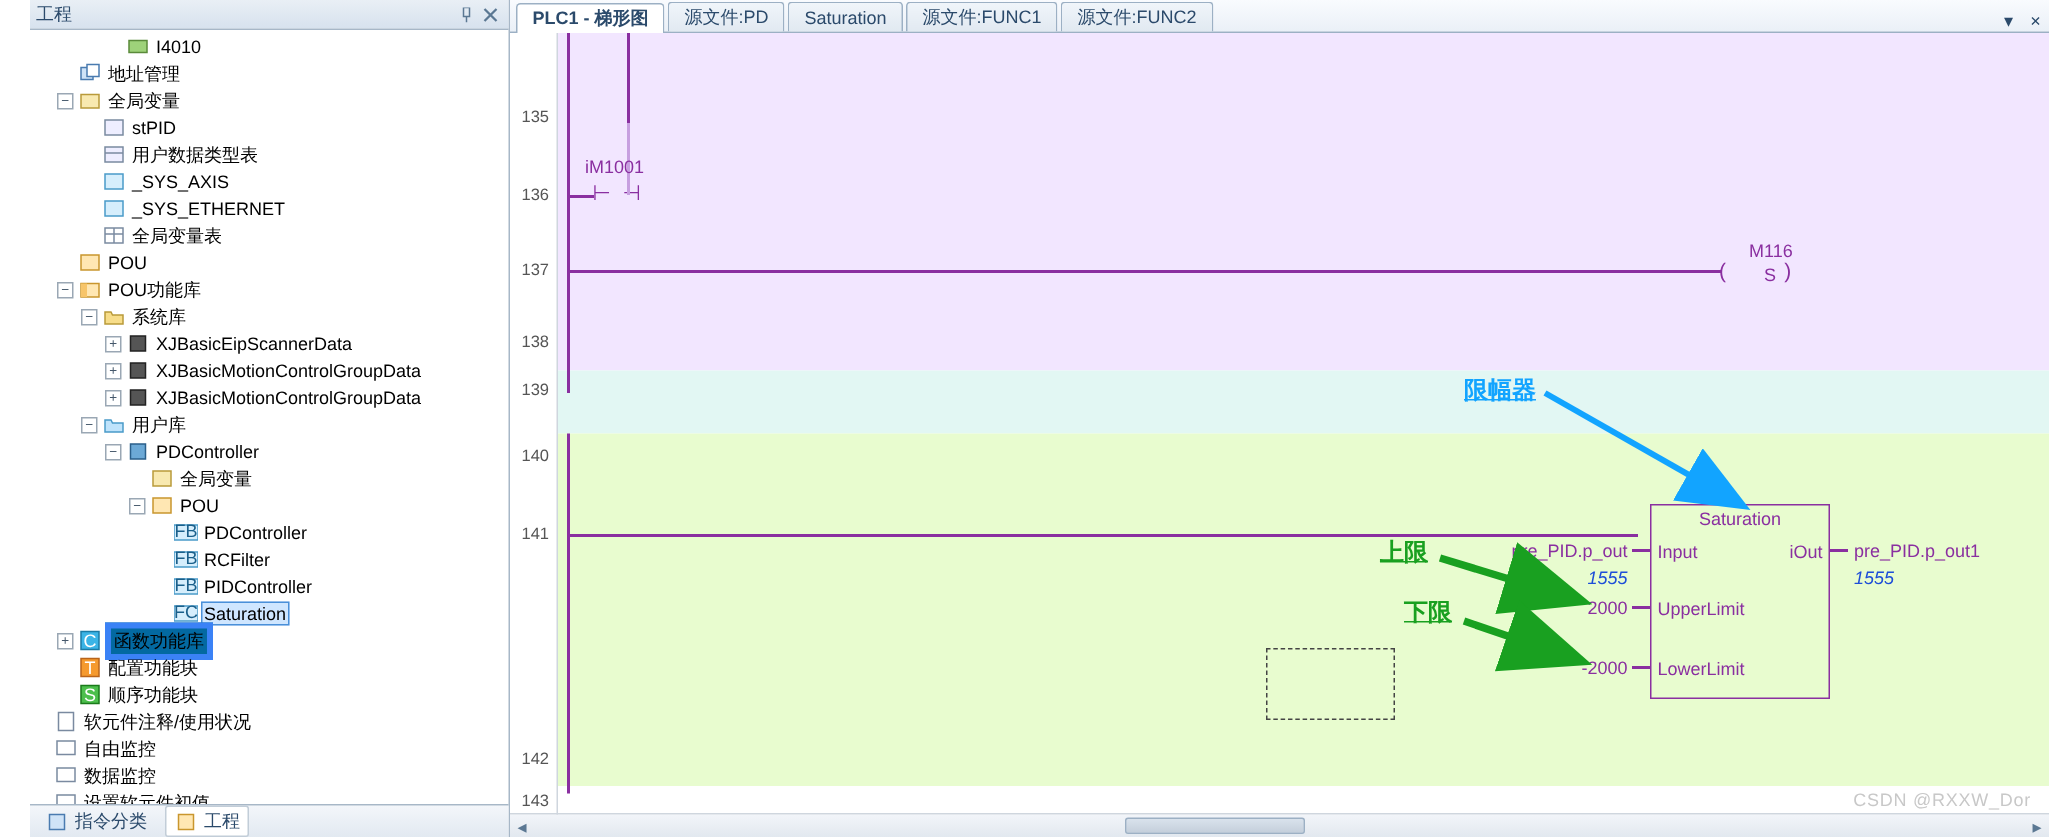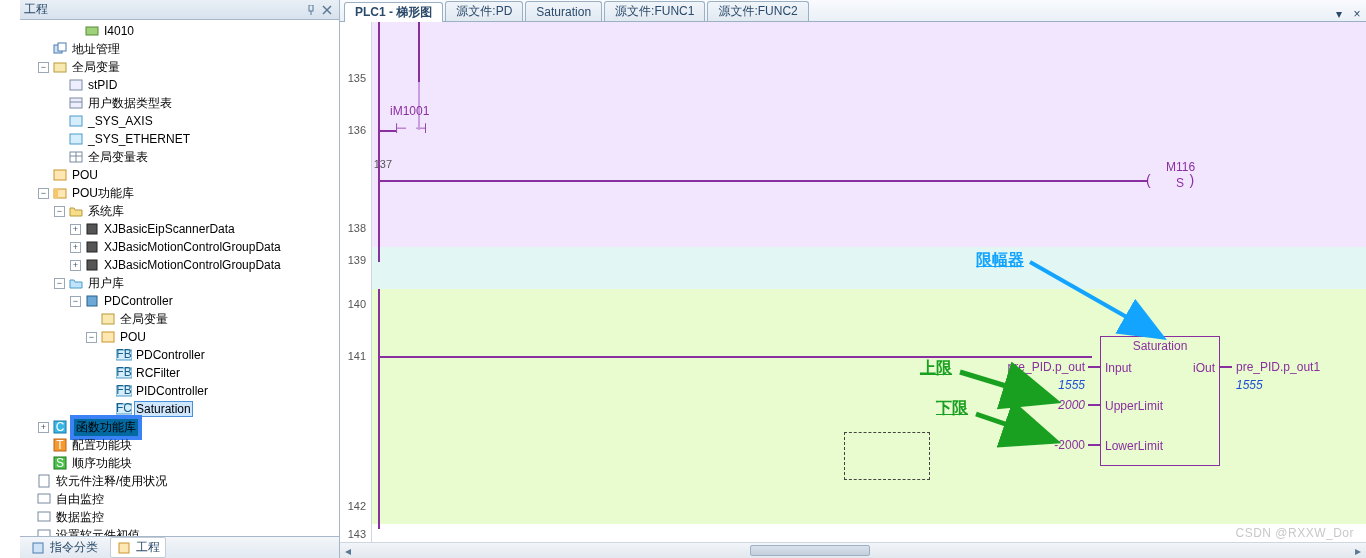--- a/index.html
+++ b/index.html
@@ -489,21 +489,21 @@
 
     <div class="canvas">
 
       <div class="band lilac" style="top:0;height:225px;"></div>
       <div class="band cyan" style="top:225px;height:42px;"></div>
       <div class="band lime" style="top:267px;height:235px;"></div>
 
       <div class="gutter">
         <div class="gnum" style="top:50px;">135</div>
         <div class="gnum" style="top:102px;">136</div>
-        <div class="gnum" style="top:136px;margin-left:26px;">137</div>
+        <div class="gnum" style="top:152px;">137</div>
         <div class="gnum" style="top:200px;">138</div>
         <div class="gnum" style="top:232px;">139</div>
         <div class="gnum" style="top:276px;">140</div>
         <div class="gnum" style="top:328px;">141</div>
         <div class="gnum" style="top:478px;">142</div>
         <div class="gnum" style="top:506px;">143</div>
       </div>
 
       <div class="vwire" style="left:38px;top:0;height:240px;"></div>
       <div class="vwire" style="left:38px;top:267px;height:240px;"></div>
@@ -516,21 +516,21 @@
 
       <div class="hwire" style="left:38px;top:158px;width:770px;"></div>
       <div class="coil" style="left:806px;top:150px;">(&nbsp;&nbsp;&nbsp;&nbsp;&nbsp;&nbsp;&nbsp;&nbsp;&nbsp;&nbsp;)</div>
       <div class="dev" style="left:826px;top:138px;">M116</div>
       <div class="devS" style="left:836px;top:154px;">S</div>
 
       <div class="hwire" style="left:38px;top:334px;width:714px;"></div>
 
       <div class="ext" style="left:645px;top:338px;text-align:right;width:100px;">pre_PID.p_out</div>
       <div class="ext valblue" style="left:715px;top:356px;text-align:right;width:30px;">1555</div>
-      <div class="ext" style="left:715px;top:376px;text-align:right;width:30px;font-style:italic;">2000</div>
+      <div class="ext" style="left:715px;top:376px;text-align:right;width:30px;">2000</div>
       <div class="ext" style="left:712px;top:416px;text-align:right;width:33px;">-2000</div>
 
       <div class="hwire" style="left:748px;top:344px;width:12px;"></div>
       <div class="hwire" style="left:748px;top:382px;width:12px;"></div>
       <div class="hwire" style="left:748px;top:422px;width:12px;"></div>
       <div class="hwire" style="left:880px;top:344px;width:12px;"></div>
 
       <div class="fb" style="left:760px;top:314px;width:120px;height:130px;">
         <div class="fbtitle">Saturation</div>
         <div class="port" style="left:4px;top:24px;">Input</div>

